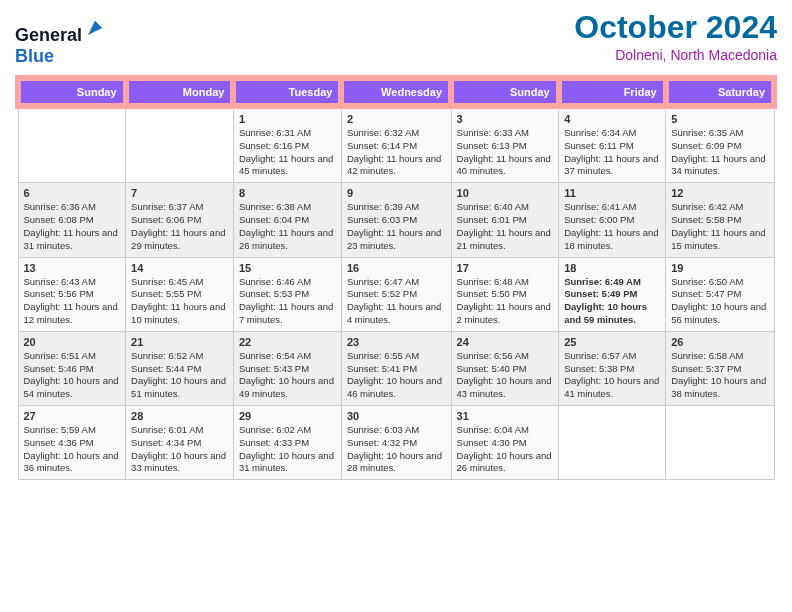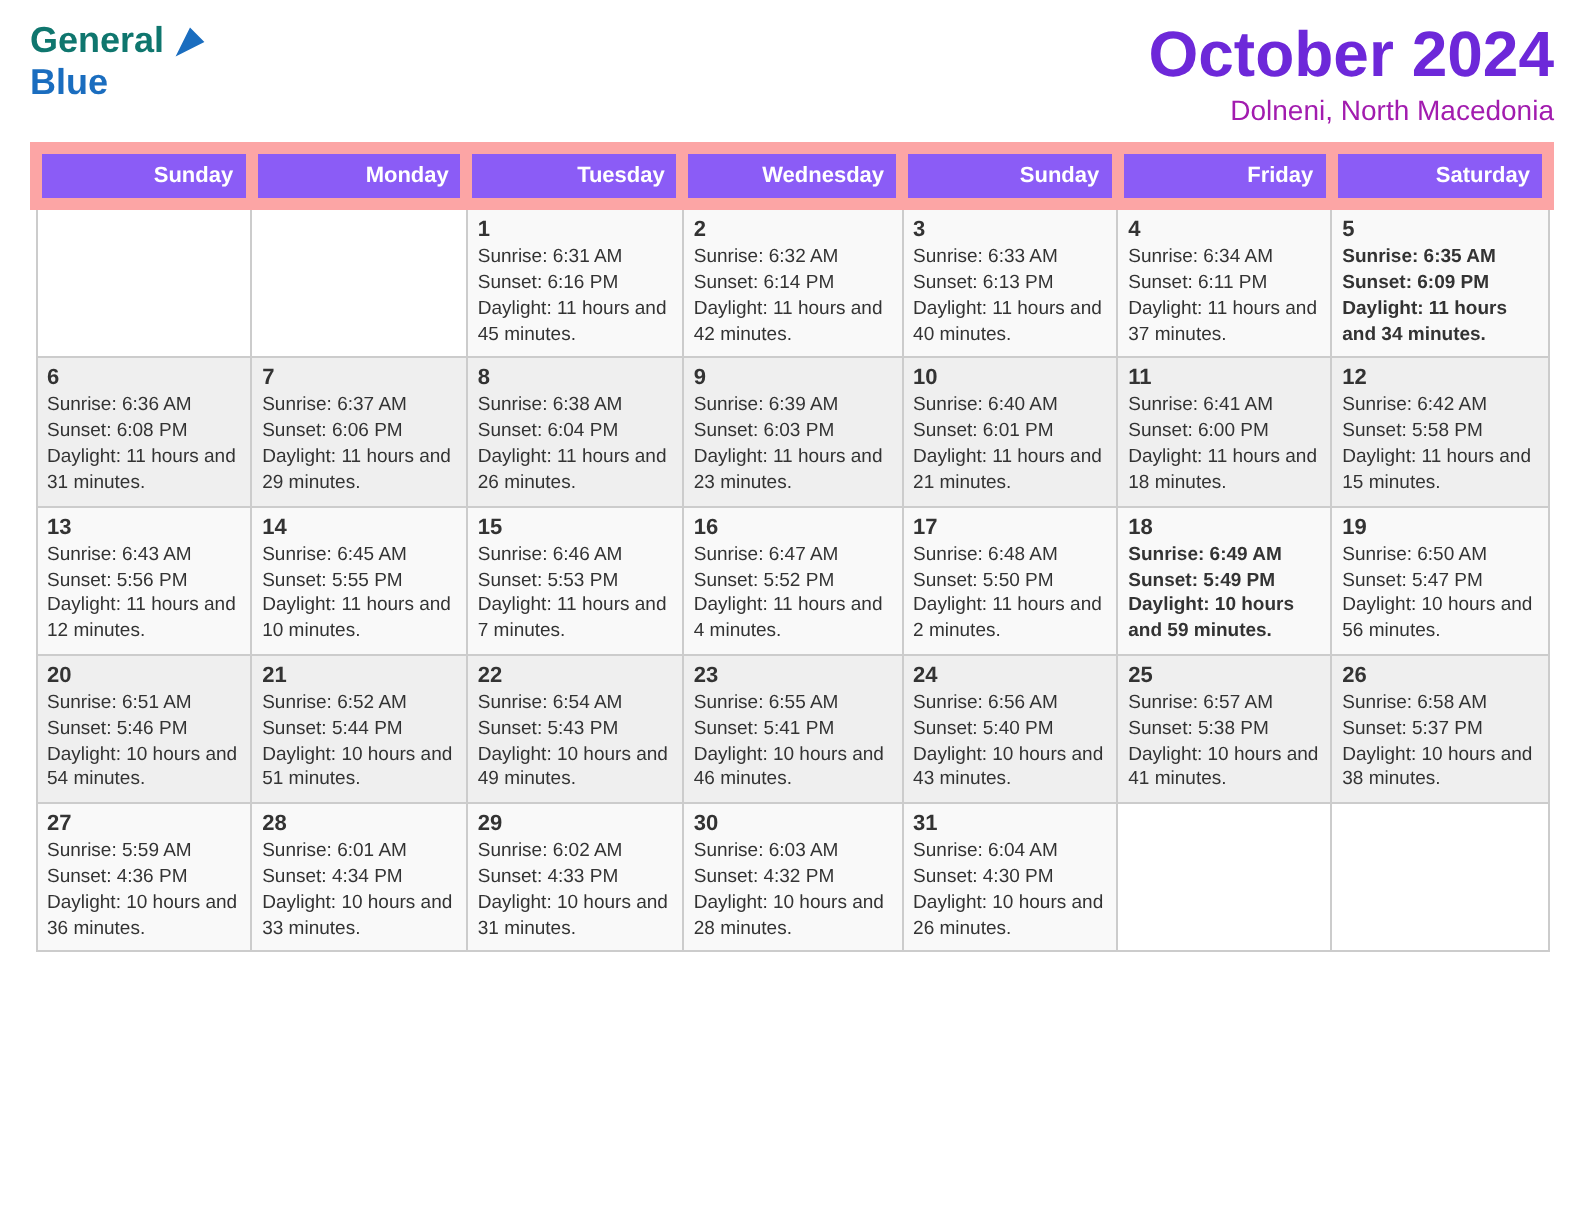--- a/index.html
+++ b/index.html
@@ -28,39 +28,40 @@
       align-items: flex-start;
     }
     .logo {
       display: flex;
       align-items: center;
       gap: 2px;
     }
     .logo-text-general {
       font-size: 18px;
       font-weight: bold;
-      color: #0f766e;
+      color: #0f172a;
+      margin-top: 15px;
     }
     .logo-text-blue {
       font-size: 18px;
       font-weight: bold;
       color: #1a6dbf;
     }
     .logo-wing {
       width: 18px;
       height: 18px;
       margin-left: 2px;
     }
     .title-area {
       text-align: right;
     }
     .month-title {
       font-size: 32px;
       font-weight: bold;
-      color: #6d28d9;
+      color: #0369a1;
       line-height: 1.1;
     }
     .location {
       font-size: 14px;
       color: #a21caf;
       margin-top: 2px;
     }
     .calendar {
       width: 100%;
       border-collapse: collapse;
@@ -164,21 +165,21 @@
 Daylight: 11 hours and 40 minutes.</div>
           </td>
           <td>
             <span class="day-number">4</span>
             <div class="day-info" style="white-space: pre-line;">Sunrise: 6:34 AM
 Sunset: 6:11 PM
 Daylight: 11 hours and 37 minutes.</div>
           </td>
           <td>
             <span class="day-number">5</span>
-            <div class="day-info" style="white-space: pre-line; font-weight: bold;">Sunrise: 6:35 AM
+            <div class="day-info" style="white-space: pre-line;">Sunrise: 6:35 AM
 Sunset: 6:09 PM
 Daylight: 11 hours and 34 minutes.</div>
           </td>
         </tr>
         <tr>
           <td>
             <span class="day-number">6</span>
             <div class="day-info" style="white-space: pre-line;">Sunrise: 6:36 AM
 Sunset: 6:08 PM
 Daylight: 11 hours and 31 minutes.</div>

